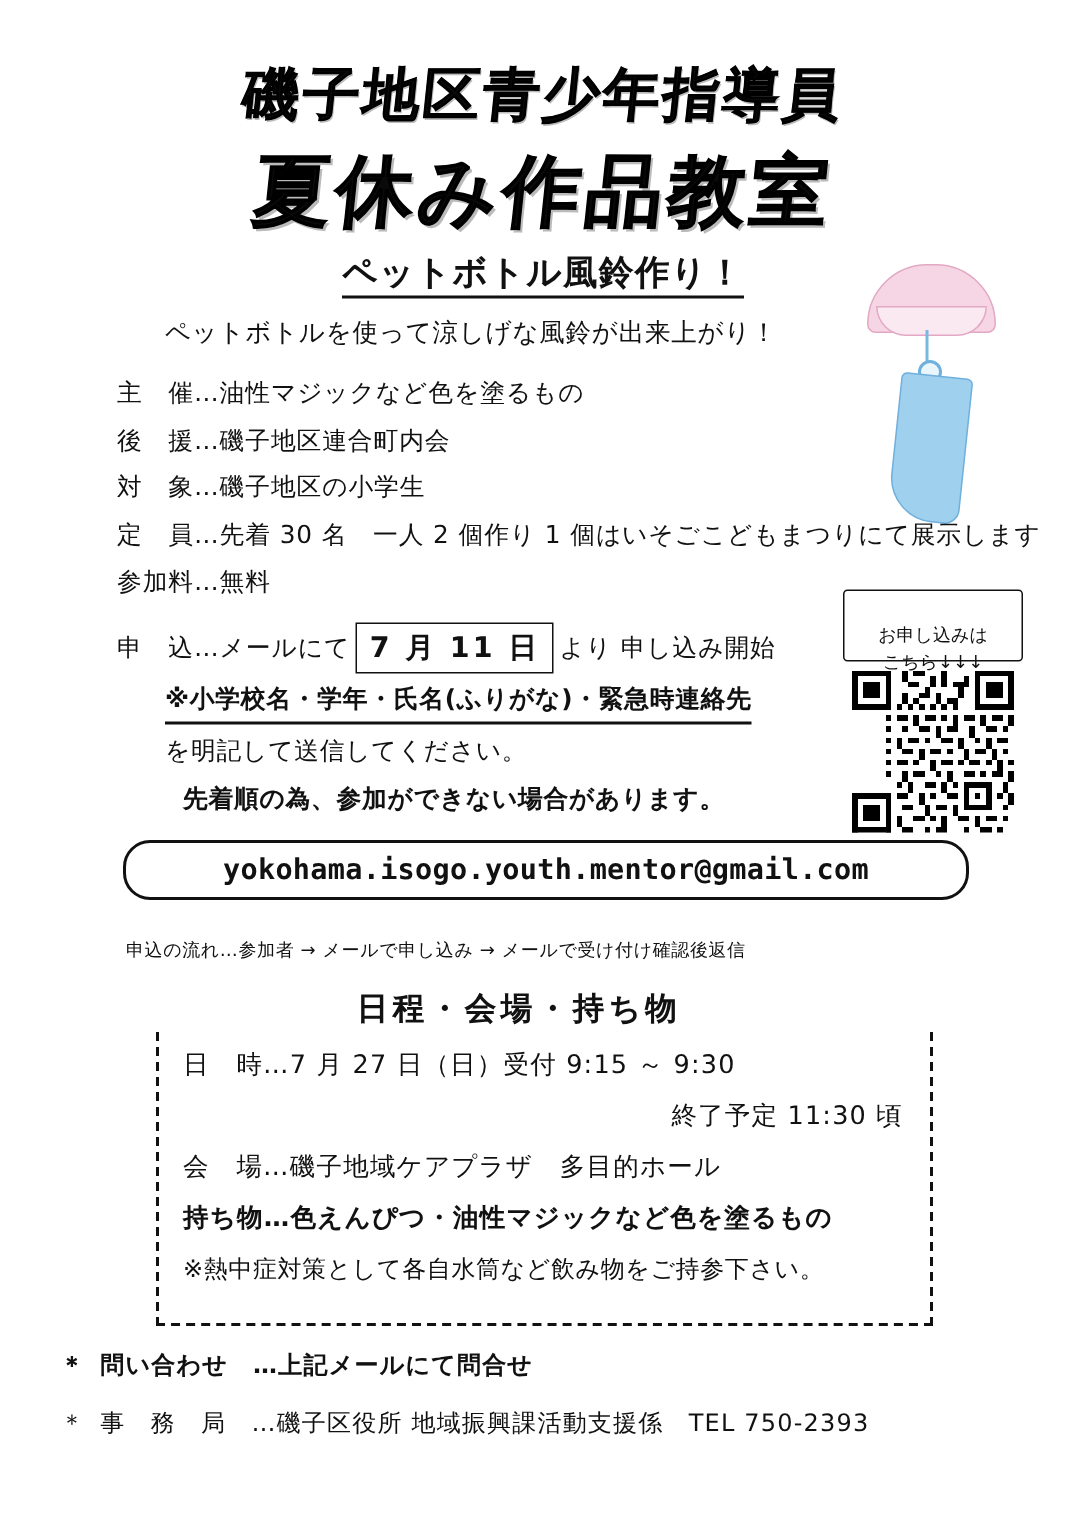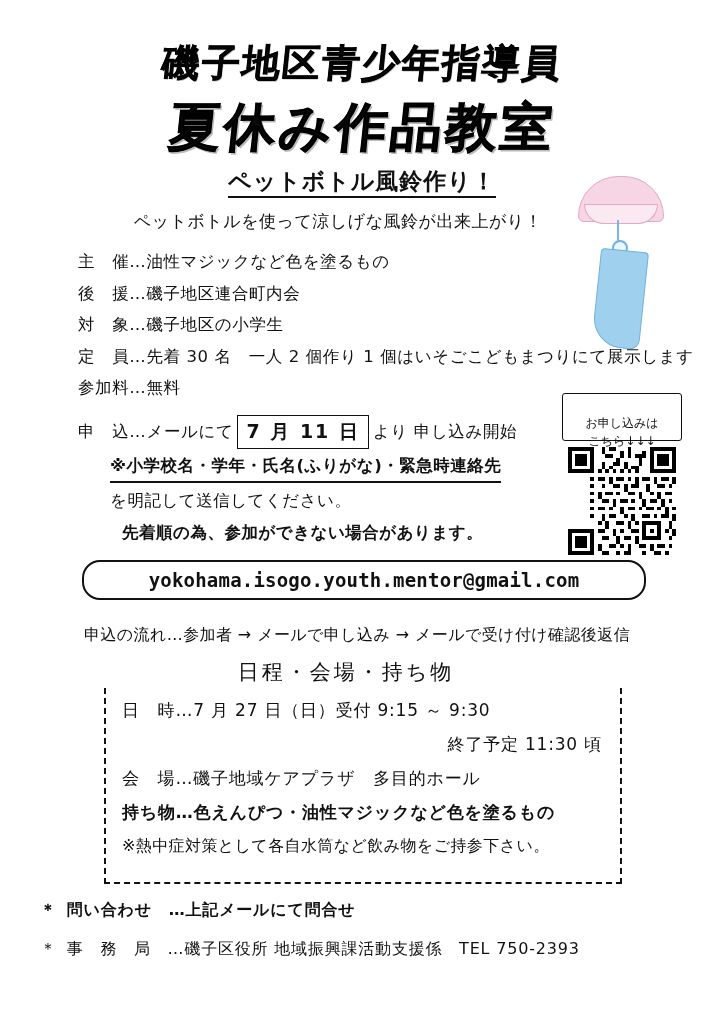--- a/index.html
+++ b/index.html
@@ -67,21 +67,20 @@
     text-align: center;
   }
   .lead {
     position: absolute;
     top: 210px;
     left: 0;
     width: 628px;
     text-align: center;
     font-size: 17px;
     letter-spacing: 0.5px;
-    margin-left: 24px;
   }
 
   
   .furin {
     position: absolute;
     top: 176px;
     left: 560px;
     width: 120px;
     height: 180px;
   }
@@ -243,42 +242,42 @@
     font-size: 19px;
     letter-spacing: 0.2px;
     font-weight: bold;
   }
 
   
   .flow {
     position: absolute;
     top: 625px;
     left: 84px;
-    font-size: 16px;
+    font-size: 12px;
     letter-spacing: 0.4px;
   }
 
   
   .sched-box {
     position: absolute;
     top: 668px;
     left: 104px;
     width: 518px;
     height: 216px;
     border: 2px dashed #111;
     box-sizing: border-box;
   }
   .sched-title {
     position: absolute;
     top: 658px;
     left: 0;
     width: 692px;
     text-align: center;
     font-size: 21px;
-    font-weight: normal;
+    font-weight: bold;
     letter-spacing: 3px;
     background: #fff;
   }
   .sched-body {
     position: absolute;
     top: 702px;
     left: 122px;
     width: 490px;
     font-size: 17px;
     line-height: 1;

